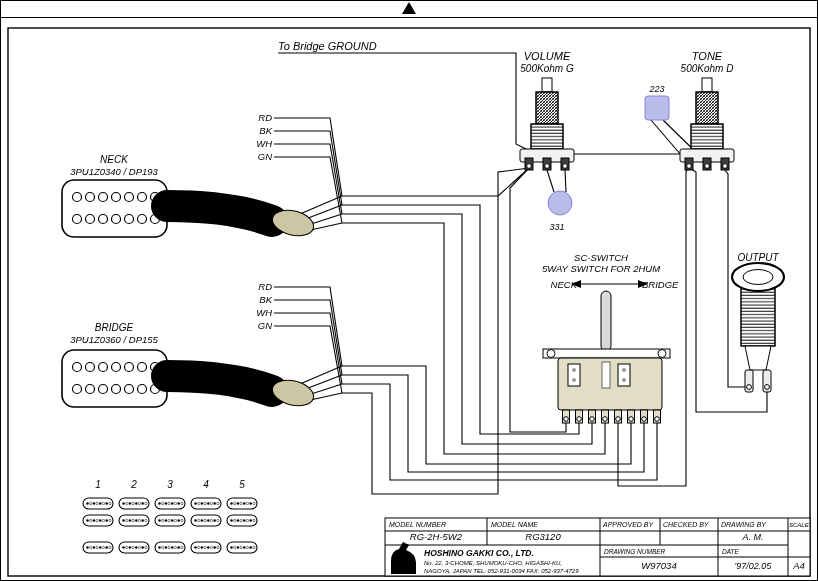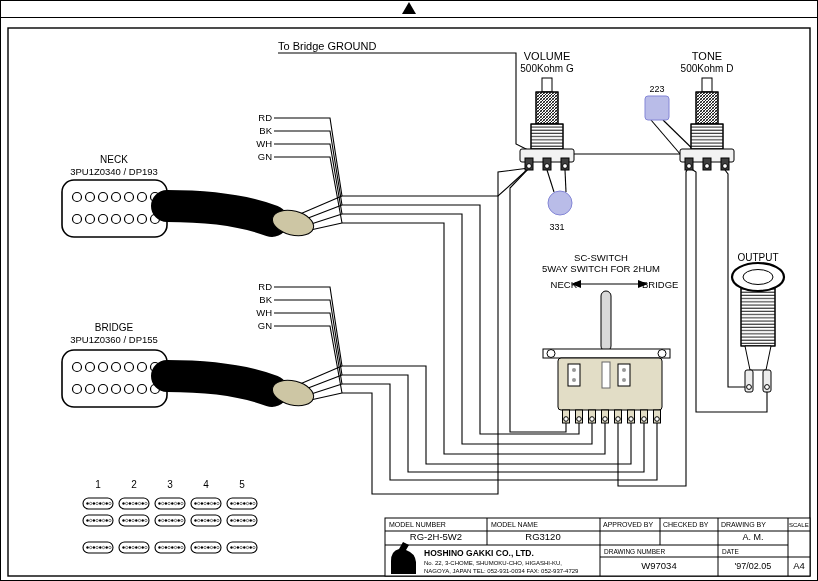--- a/index.html
+++ b/index.html
@@ -1,16 +1,16 @@
 <!DOCTYPE html>
 <html><head>
 <meta charset="utf-8">
 <style>
   html,body{margin:0;padding:0;background:#fff;}
-  #stage{position:relative;width:818px;height:581px;background:#fff;overflow:hidden;}
+  #stage{position:relative;width:818px;height:581px;background:#fff;overflow:hidden;font-style:italic;}
   svg{display:block;}
   svg text{font-family:"Liberation Sans", sans-serif;fill:#000;}
   .wire{stroke:#000;stroke-width:1.1;fill:none;}
   .frame{stroke:#000;fill:none;}
   .outline{stroke:#000;fill:#fff;}
   .mid{text-anchor:middle;}
   .end{text-anchor:end;}
   .t11{font-size:11px;}
   .t10{font-size:10px;}
   .t95{font-size:9.5px;}

